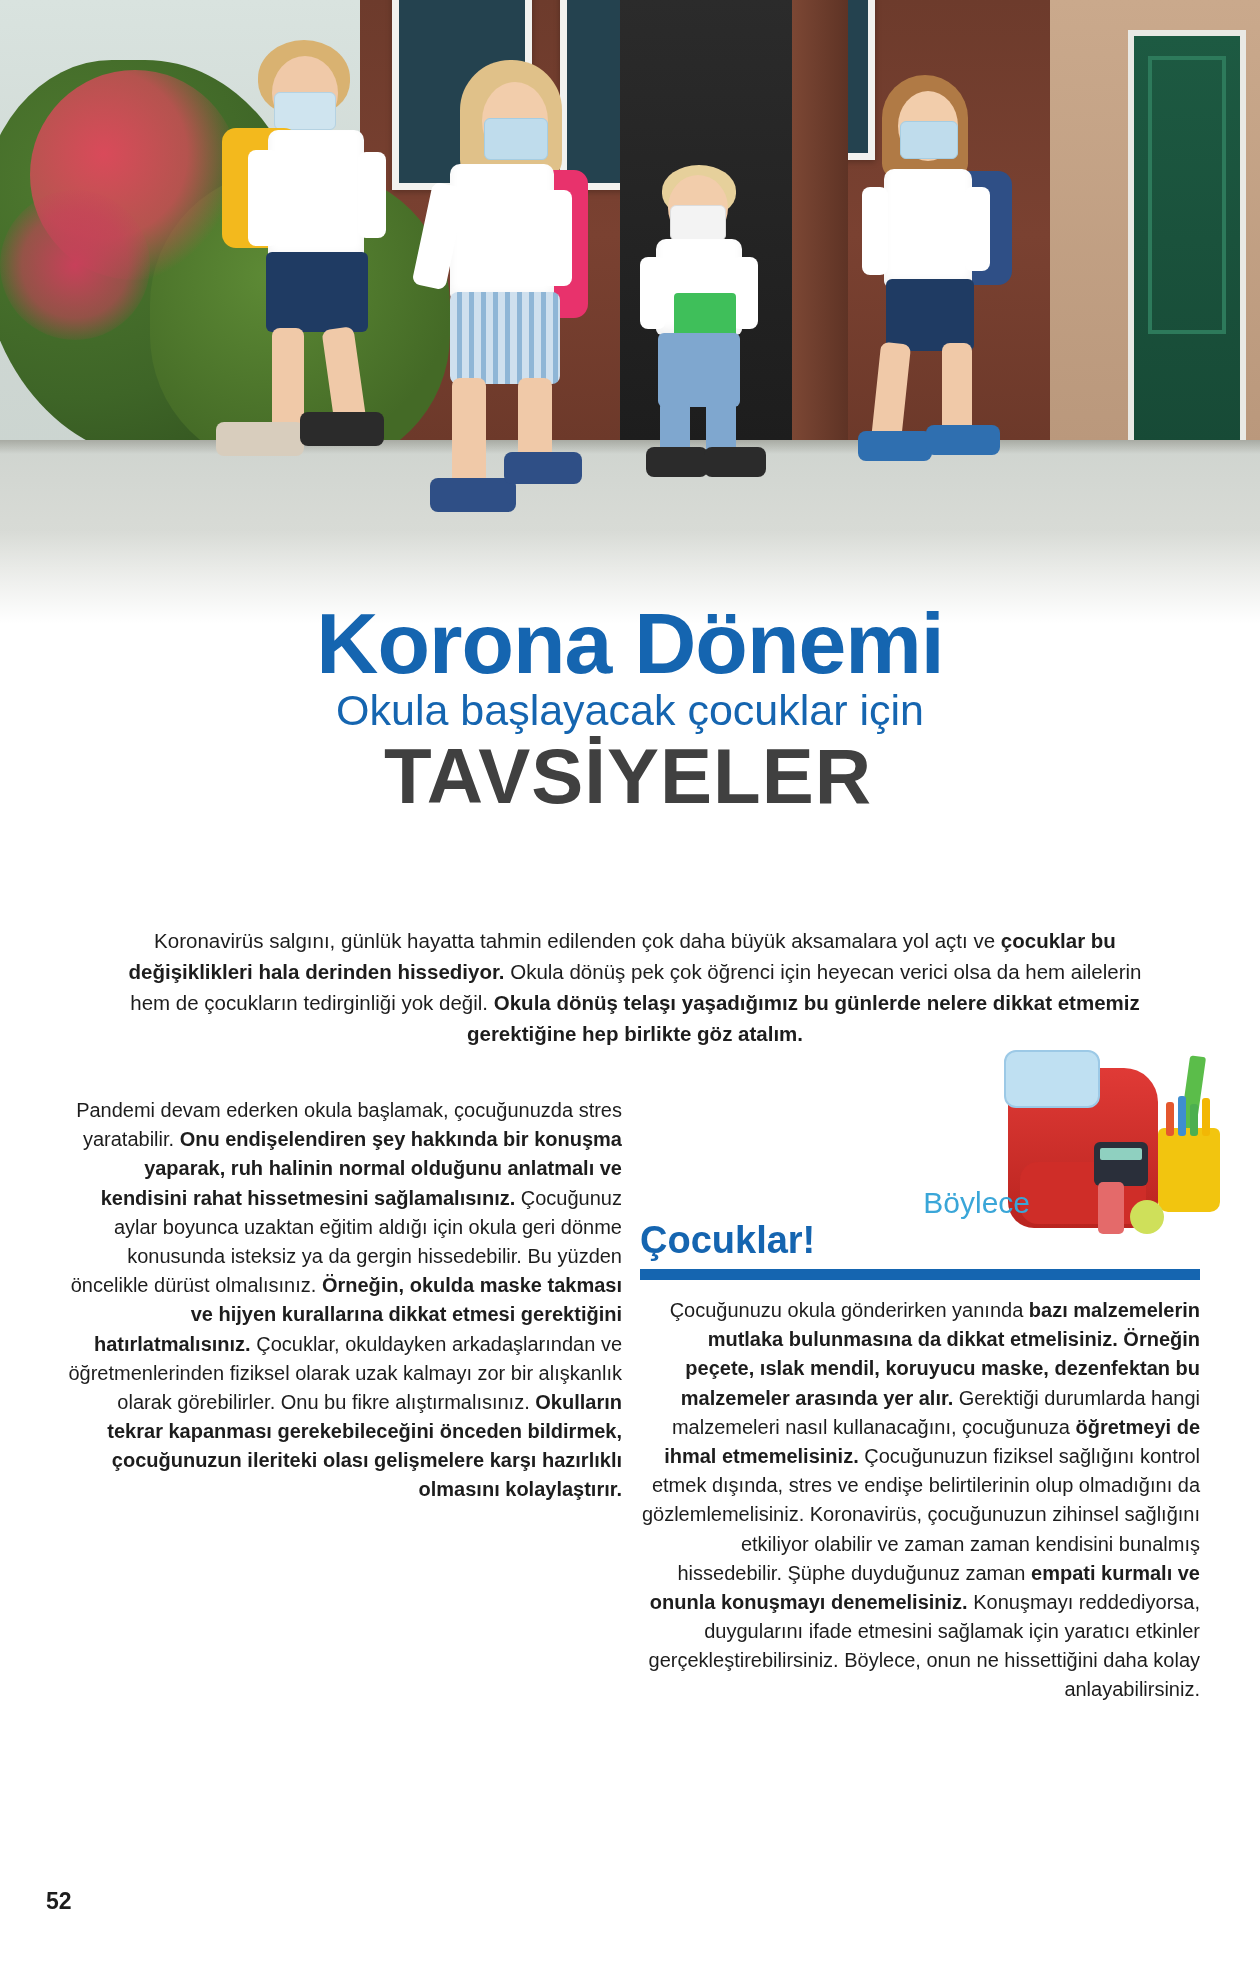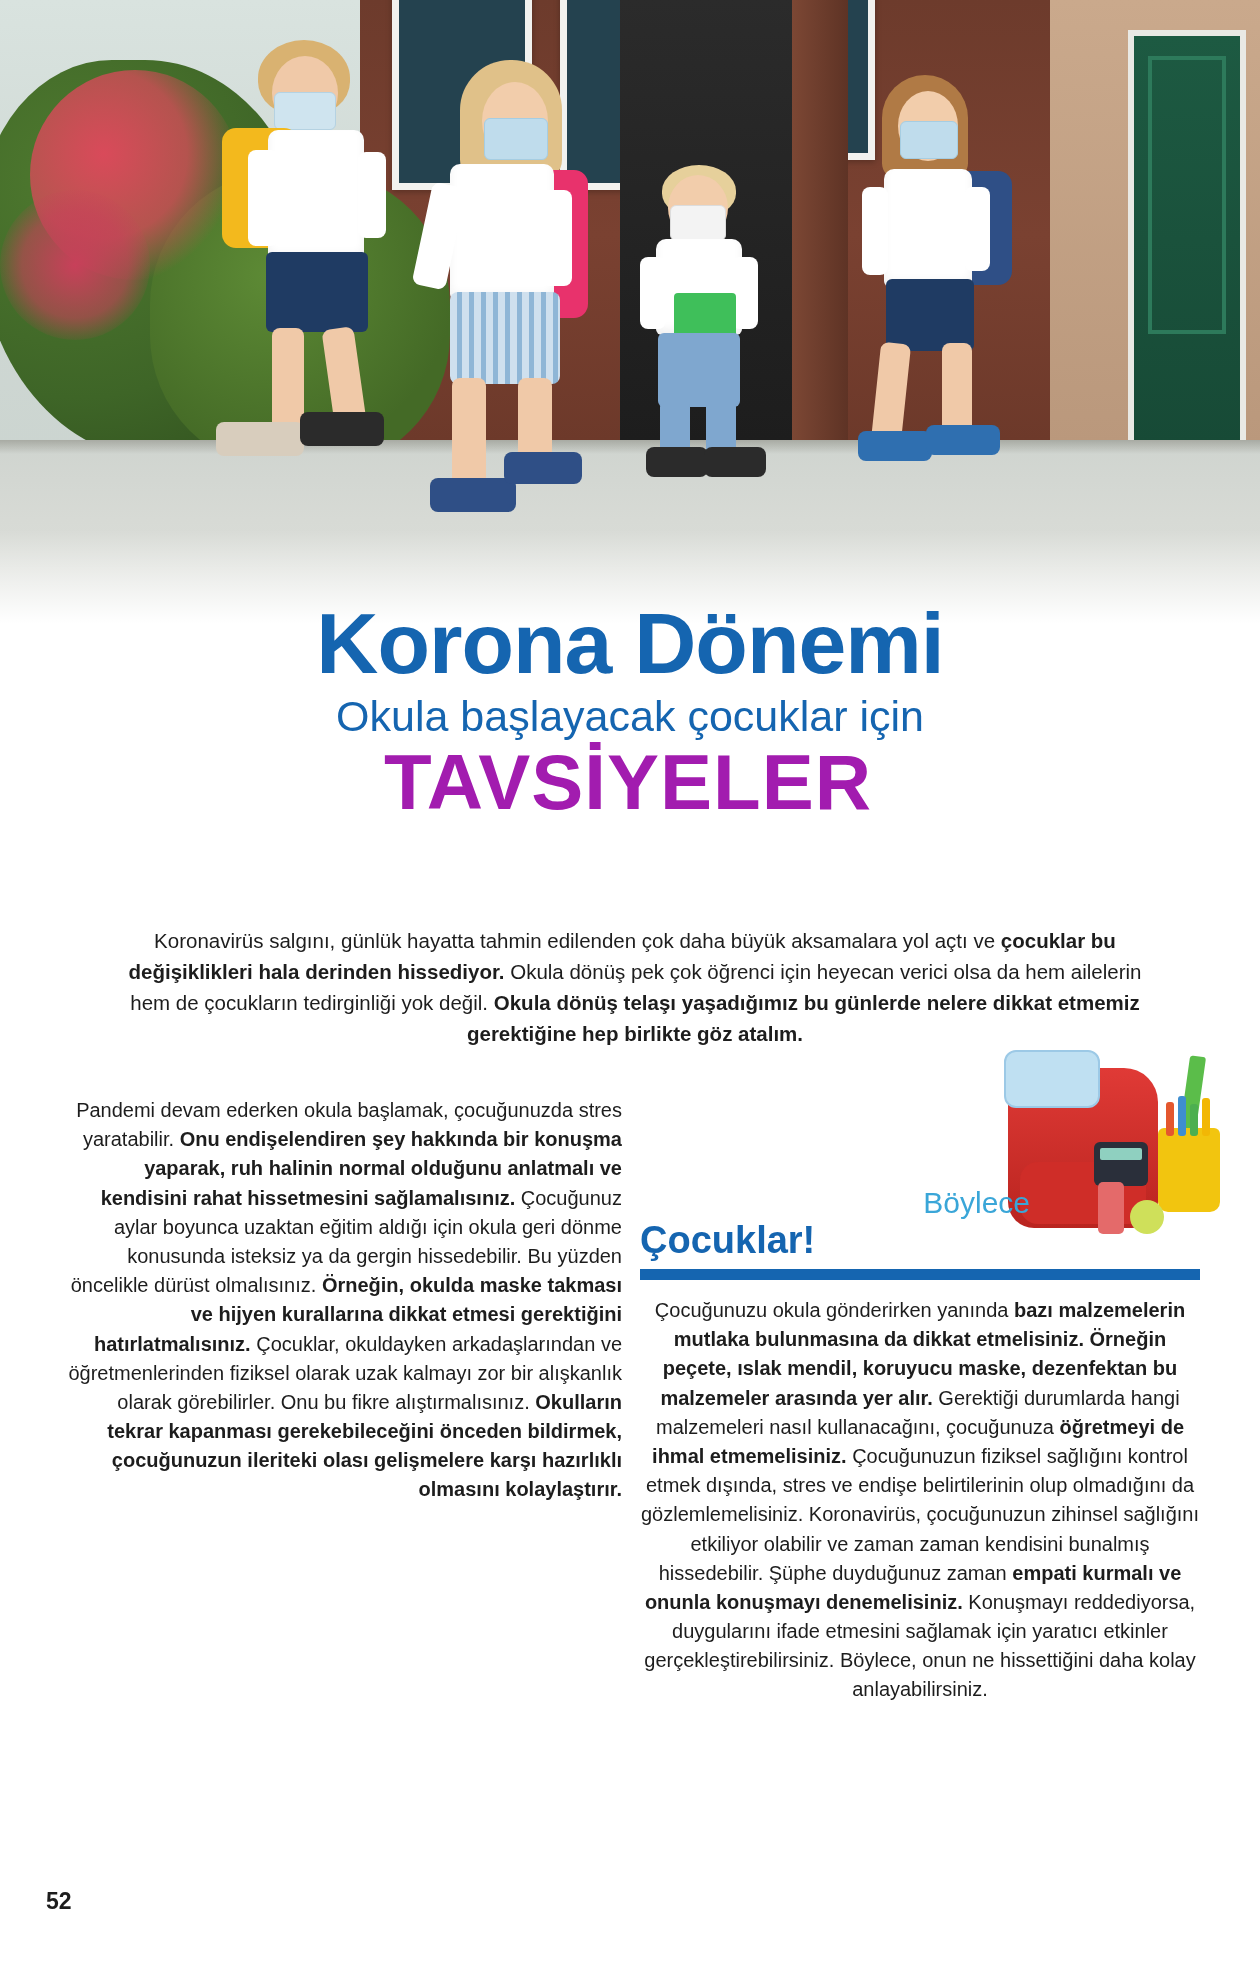--- a/index.html
+++ b/index.html
@@ -112,24 +112,24 @@
   
   #kid4 { left: 860px; top: 75px; width: 180px; height: 420px; }
 
   
   .title-block { position: absolute; left: 0; top: 600px; width: 1260px; text-align: center; }
   .t-main {
     font-size: 86px; font-weight: bold; color: #1565b0; letter-spacing: -1px;
     line-height: 1.0; margin: 0;
   }
   .t-sub {
-    font-size: 43px; color: #1565b0; margin: 6px 0 0 0; font-weight: normal;
+    font-size: 43px; color: #1565b0; margin: 0 0 0 0; font-weight: normal;
   }
   .t-big {
-    font-size: 78px; font-weight: bold; color: #a21caf; letter-spacing: 1px;
+    font-size: 78px; font-weight: bold; color: #404040; letter-spacing: 1px;
     margin: 2px 4px 0 0; line-height: 1.0;
   }
 
   .intro {
     position: absolute; left: 120px; top: 925px; width: 1030px;
     text-align: center; font-size: 20.5px; line-height: 1.52; color: #1d1d1d;
   }
   .intro b { font-weight: bold; }
 
   
@@ -138,21 +138,21 @@
   .col-right { left: 640px; }
 
   .head-wrap { position: relative; height: 200px; }
   .h-light { font-size: 30px; color: #3aa6d8; line-height: 1.12; font-weight: normal; }
   .h-bold { font-size: 38px; color: #1565b0; font-weight: bold; line-height: 1.1; }
   .rule { height: 11px; background: #1565b0; width: 100%; margin-top: 8px; }
 
   .body-text { font-size: 20px; line-height: 1.46; color: #1d1d1d; margin-top: 16px; }
   .body-text b { font-weight: bold; }
   .left-text { text-align: right; }
-  .right-text { text-align: center; }
+  .right-text { text-align: right; }
 
   .head-left { text-align: right; padding-right: 4px; }
   .head-right { text-align: left; }
   .head-right .h-light { display:block; text-align: right; padding-right: 170px;}
   .head-right .h-bold { display:block; text-align: left; }
 
   
   .boy-photo {
     position: absolute; left: -10px; top: -10px; width: 180px; height: 195px;
   }

